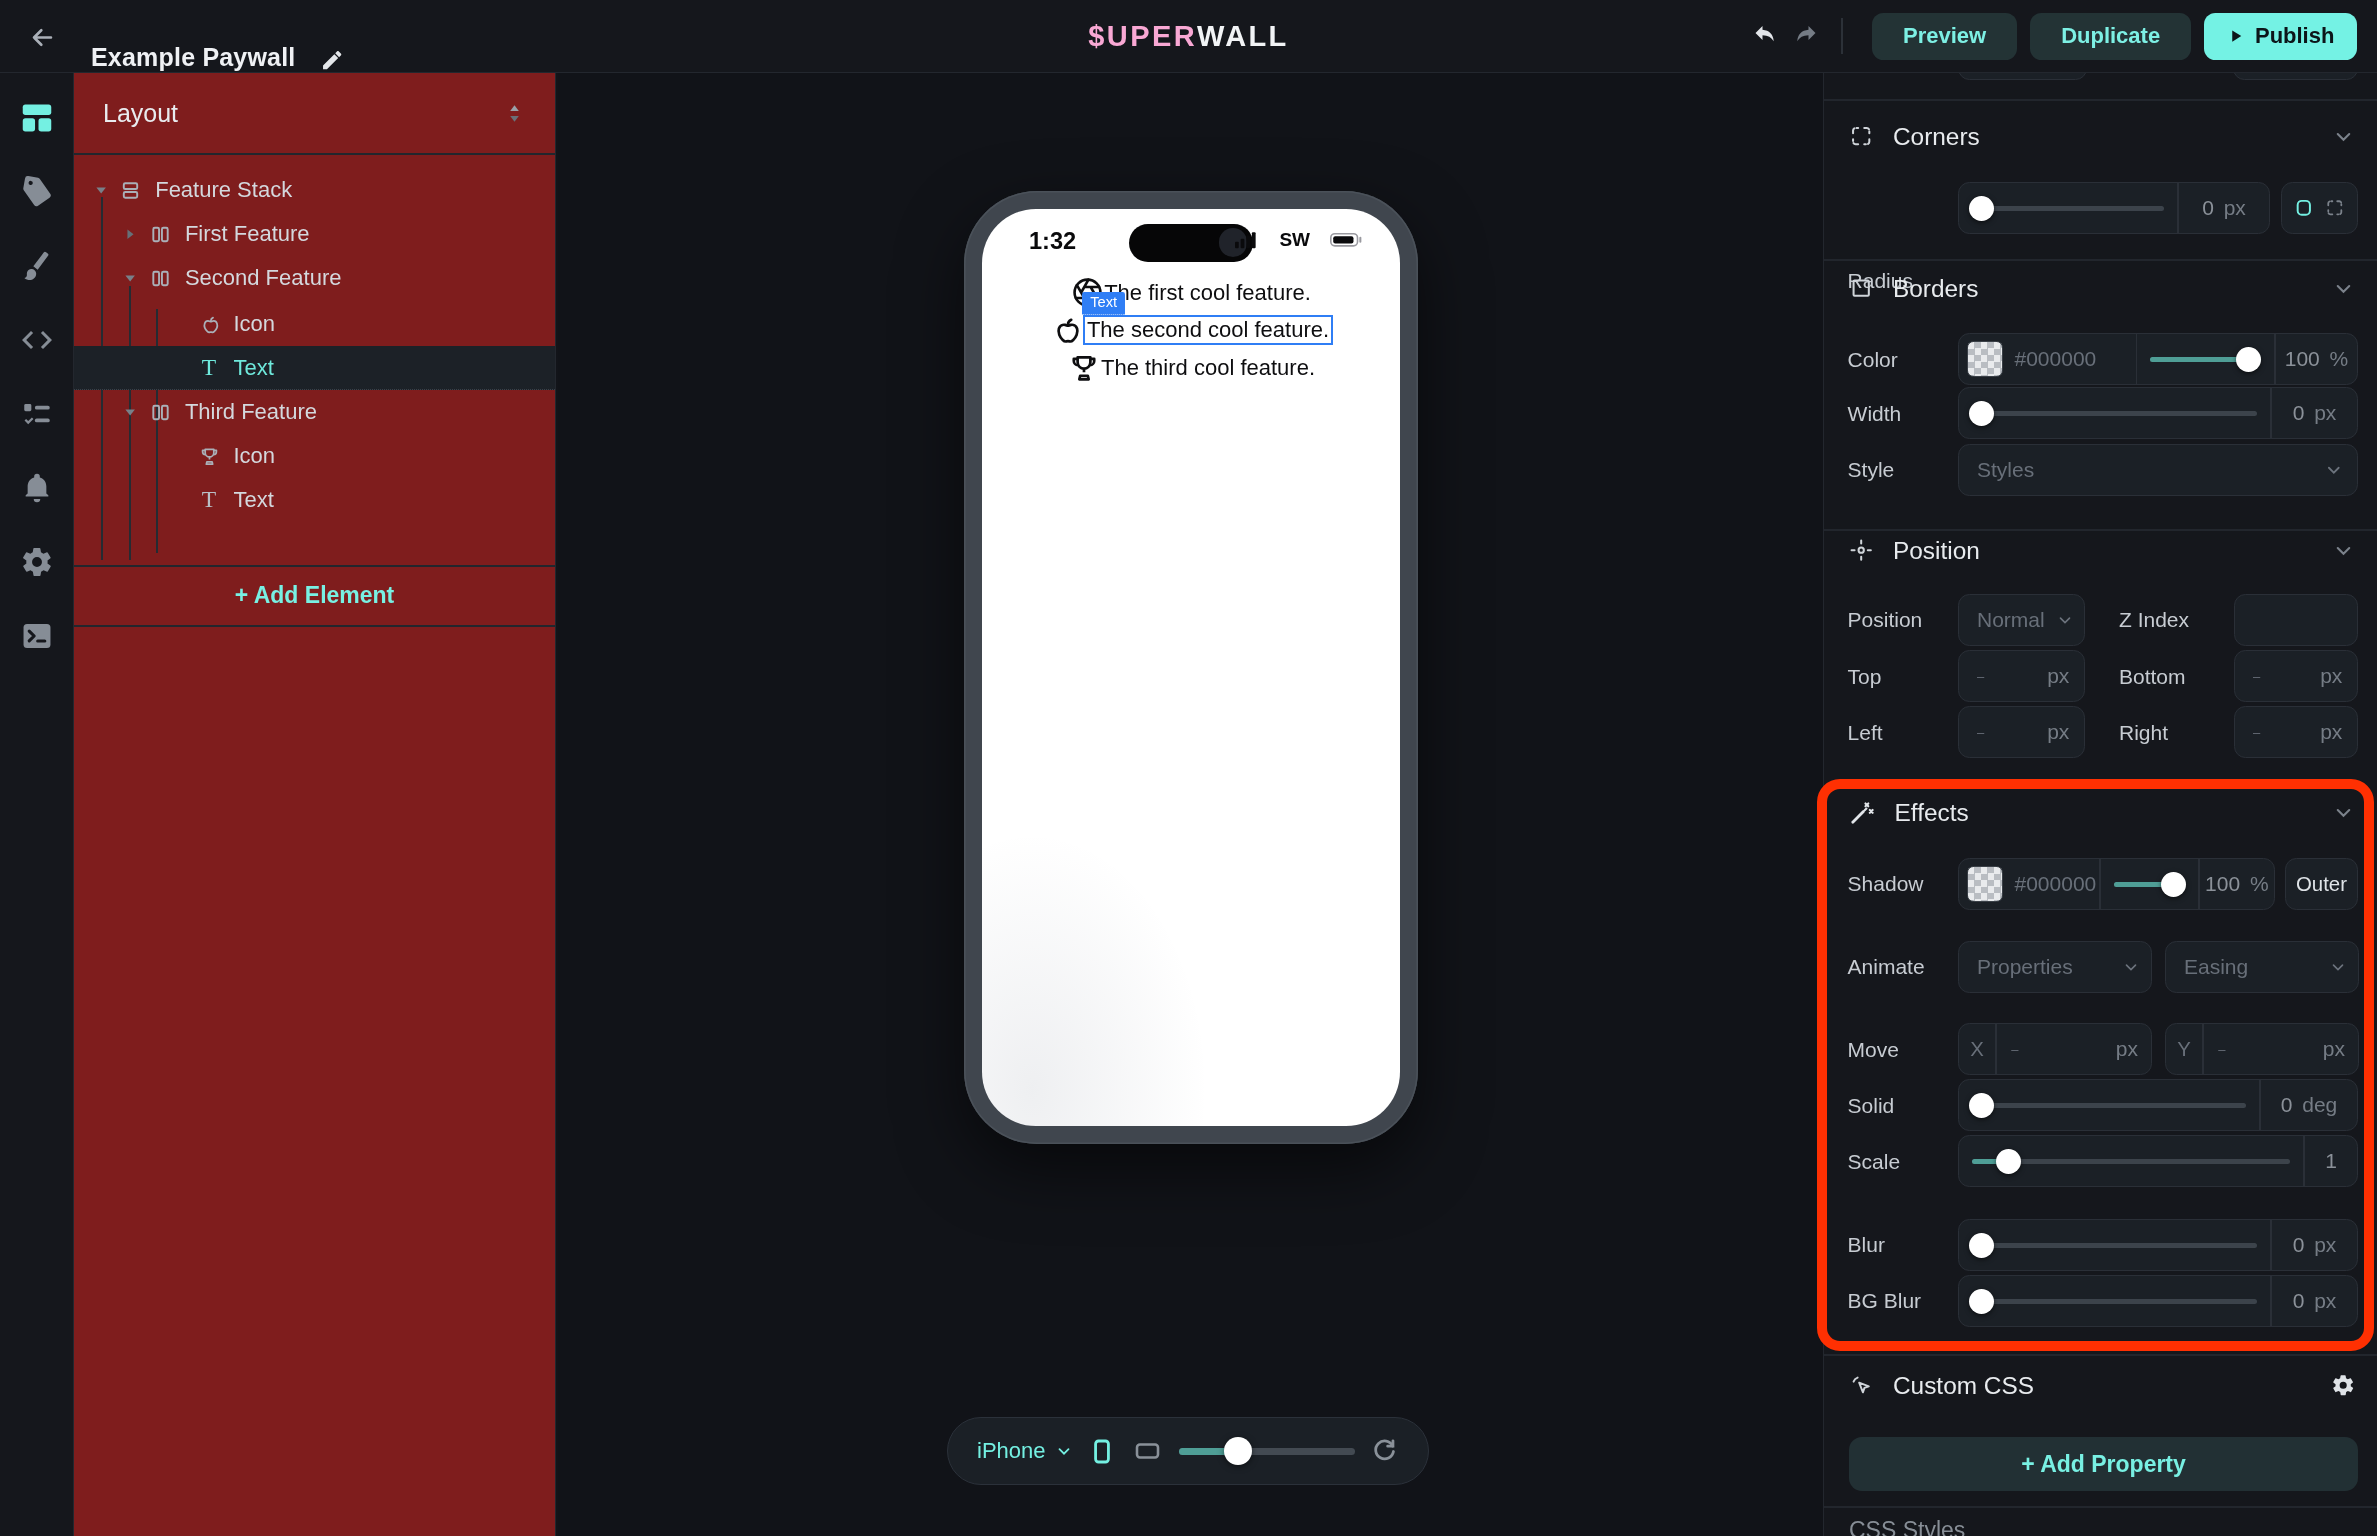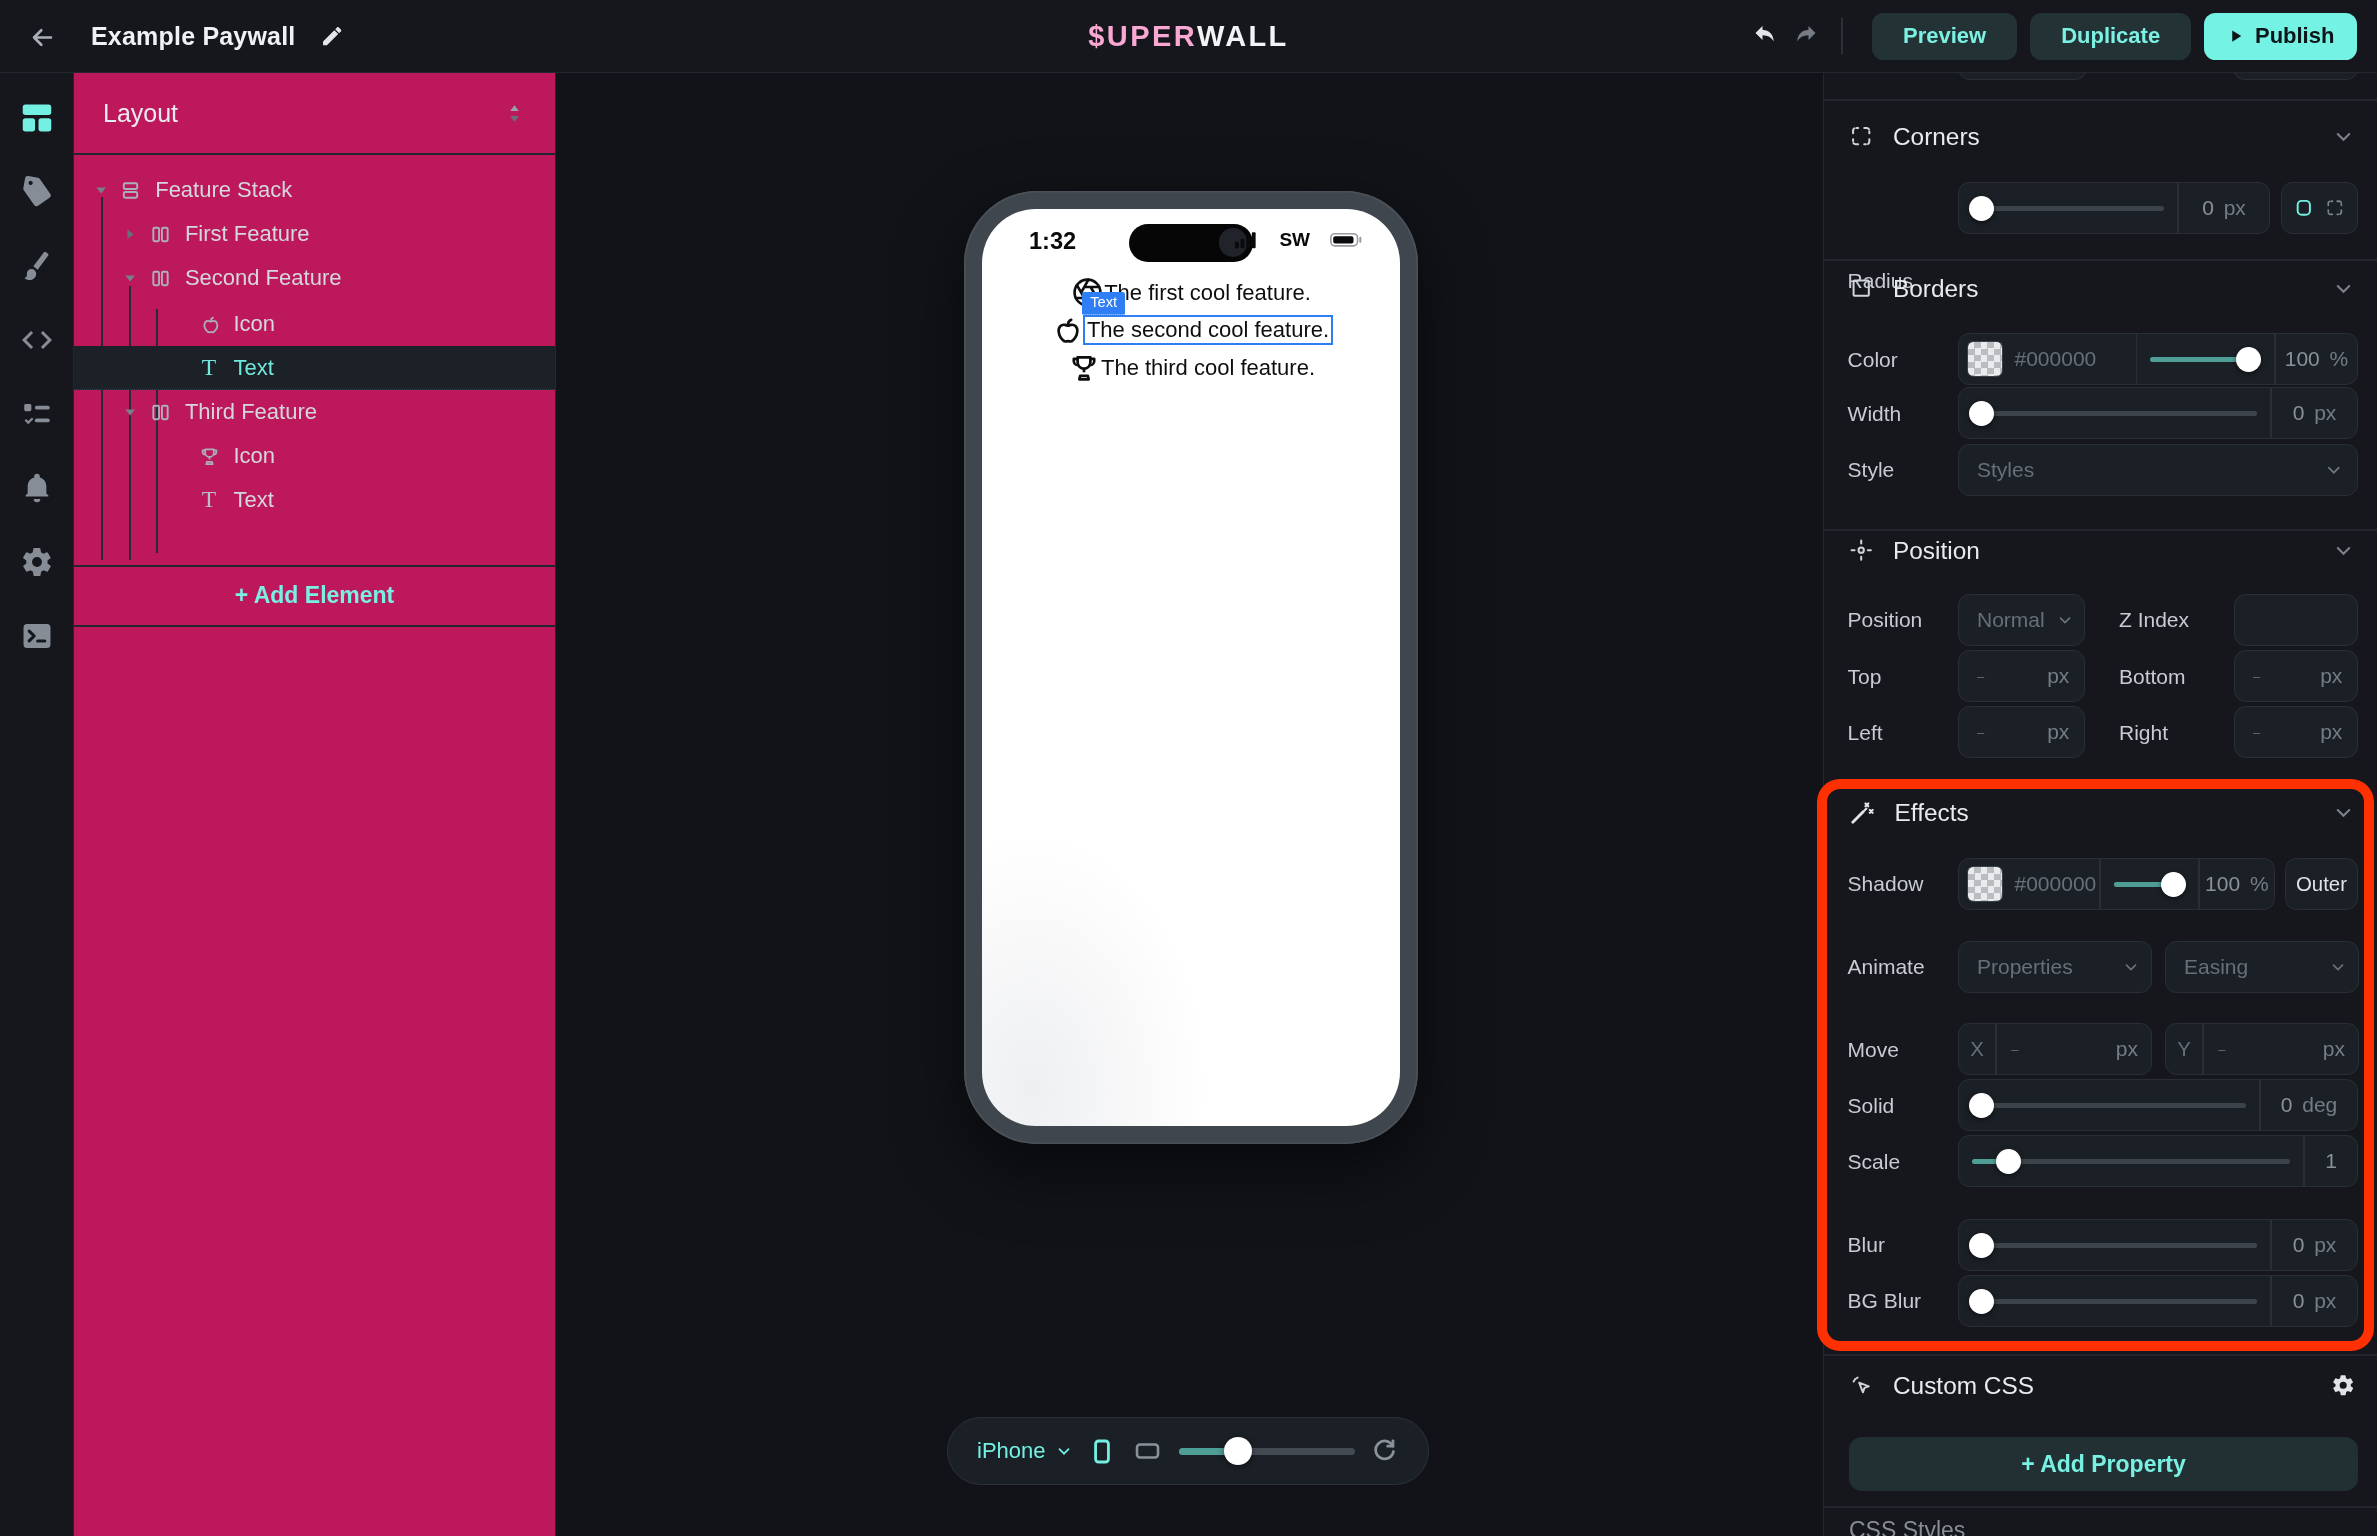--- a/index.html
+++ b/index.html
@@ -6,42 +6,42 @@
   *{box-sizing:border-box;}
   .app{position:relative;width:2377px;height:1537px;background:#121419;
        font-family:"Liberation Sans","DejaVu Sans",sans-serif;overflow:hidden;
        -webkit-font-smoothing:antialiased;color:#e8ebee;}
 
   
   .topbar{position:absolute;left:0;top:0;width:2377px;height:73px;background:#15171c;
           border-bottom:1.6px solid #23272e;z-index:30;}
   .backbtn{position:absolute;left:19.6px;top:14px;width:46px;height:46px;display:flex;
            align-items:center;justify-content:center;border-radius:8.1px;}
-  .titlewrap{position:absolute;left:91px;top:0;height:72px;display:flex;align-items:center;gap:24.4px;}
+  .titlewrap{position:absolute;left:91px;top:0;height:72px;display:flex;align-items:flex-end;gap:24.4px;}
   .pagetitle{font-size:25px;font-weight:700;color:#eff1f4;letter-spacing:0.2px;}
   .logo{position:absolute;left:50%;top:0;height:72px;transform:translateX(-50%);
         display:flex;align-items:center;font-size:29px;font-weight:800;letter-spacing:2.4px;}
   .logo .acc{color:#f9a8d4;}
   .logo .rest{color:#f2f4f6;}
   .topright{position:absolute;right:19.6px;top:0;height:72px;display:flex;align-items:center;}
   .iconbtn{width:39px;height:39px;display:flex;align-items:center;justify-content:center;}
   .tsep{width:1.6px;height:36px;background:#2c3138;margin:0 16.3px;}
   .btn{height:47px;border-radius:11.4px;display:flex;align-items:center;justify-content:center;
        font-size:22px;font-weight:600;}
   .btn.ghost{background:#233335;color:#7df0e4;padding:0 31px;margin-left:13px;}
   .btn.primary{background:#74f2e4;color:#0c1519;padding:0 23px;margin-left:13px;gap:9.8px;font-weight:700;}
 
   
   .rail{position:absolute;left:0;top:73px;width:74px;height:1463px;background:#15171c;
         border-right:1.6px solid #23272e;display:flex;flex-direction:column;align-items:center;
         padding-top:26px;gap:37px;z-index:20;}
   .rail .ritem{width:37px;height:37px;display:flex;align-items:center;justify-content:center;}
 
   
-  .lpanel{position:absolute;left:74px;top:73px;width:482px;height:1463px;background:#be185d;
+  .lpanel{position:absolute;left:74px;top:73px;width:482px;height:1463px;background:#7f1d1d;
           border-right:1.6px solid #23272e;z-index:10;}
   .lheader{position:absolute;left:0;top:0;width:100%;height:80px;display:flex;align-items:center;
            padding:0 29px;justify-content:space-between;}
   .lheader .ltitle{font-size:25px;color:#e9ecef;font-weight:500;}
   .hdiv{position:absolute;left:0;right:0;height:1.6px;background:#22262d;}
   .trow{position:absolute;left:0;width:100%;height:44px;display:flex;align-items:center;
         font-size:22px;color:#d4d8dd;}
   .trow .caret{width:21px;display:flex;justify-content:center;margin-right:6.5px;flex:none;}
   .trow .ticon{width:26px;display:flex;justify-content:center;margin-right:11.4px;flex:none;}
   .trow.d0{padding-left:16.3px;}

